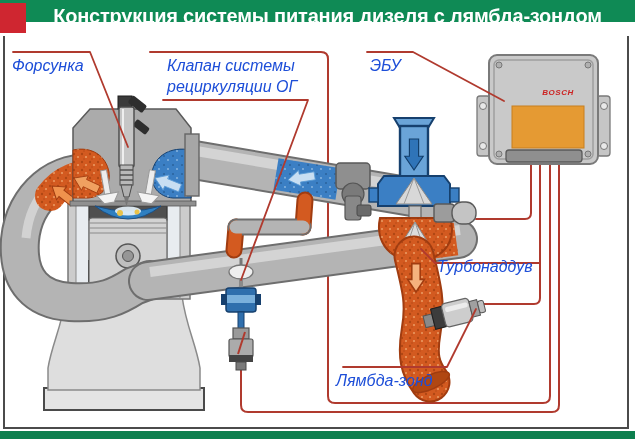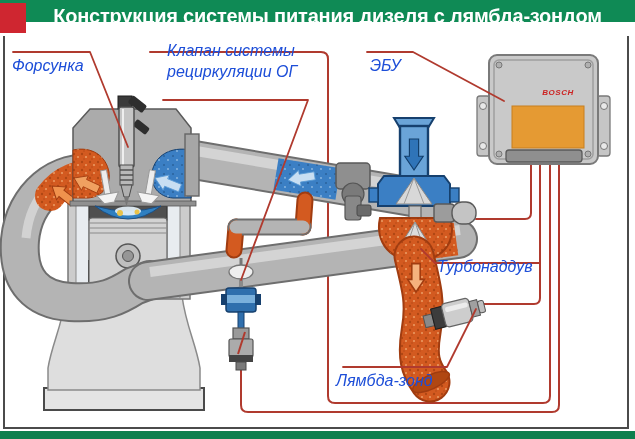--- a/index.html
+++ b/index.html
@@ -18,21 +18,21 @@
     position:absolute;left:3px;top:36px;width:626px;height:393px;
     border:2px solid #4b4b4b;border-top:none;box-sizing:border-box;background:#fff;
   }
   .bottom-strip{position:absolute;left:0;top:431px;width:635px;height:8px;background:#0d7f4e;}
   svg.diagram{position:absolute;left:0;top:0;width:635px;height:439px;}
   .lbl{
     position:absolute;font-style:italic;font-size:16px;line-height:21px;
     color:#1d4ed8;white-space:pre-line;z-index:5;
   }
   #lbl-injector{left:12px;top:55px;}
-  #lbl-egr{left:167px;top:40px;}
+  #lbl-egr{left:167px;top:55px;}
   #lbl-ecu{left:370px;top:55px;font-style:italic;}
   #lbl-turbo{left:437px;top:256px;}
   #lbl-lambda{left:336px;top:370px;}
 </style>
 </head>
 <body>
 
 <div class="title-bar">
   <div class="title-accent"></div>
   <div class="title-text">Конструкция системы питания дизеля с лямбда-зондом</div>

